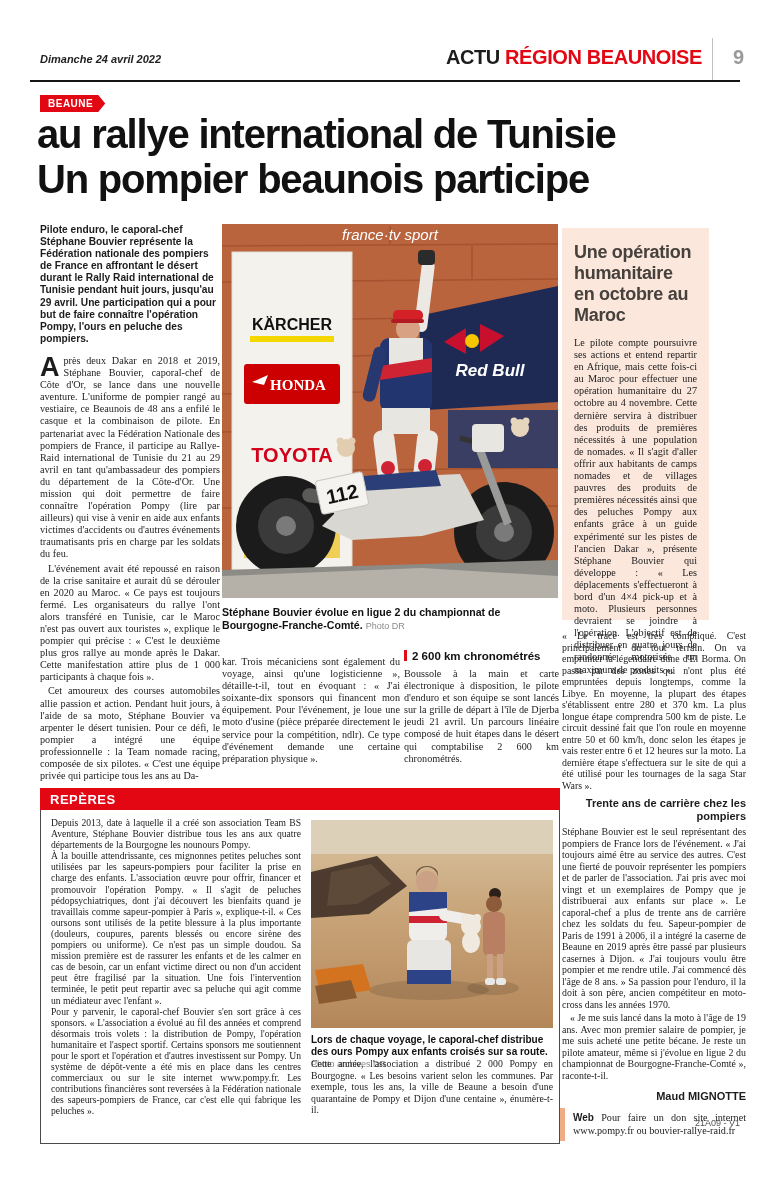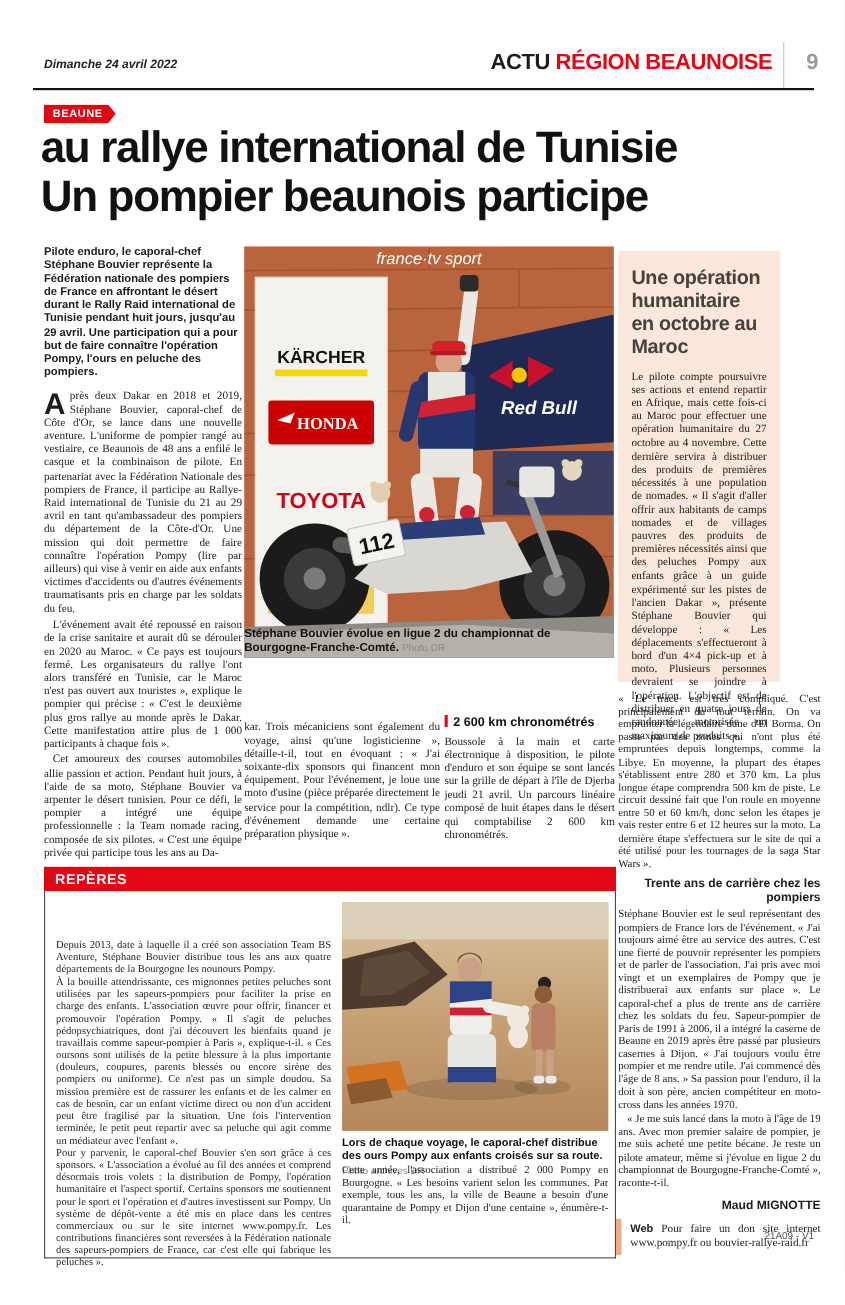--- a/index.html
+++ b/index.html
@@ -41,29 +41,29 @@
   .sub { font-family:"Liberation Sans", sans-serif; font-weight:bold; font-size:11.5px; line-height:13px; text-align:left; margin-bottom:5px; color:#111; }
   .sub .bar { display:inline-block; width:3px; height:11px; background:#e30613; margin-right:5px; vertical-align:-1px; }
   .col4 { left:562px; top:630px; width:184px; height:460px; }
   .col4 p { font-size:9.9px; line-height:11.5px; }
   .subhead2 { font-family:"Liberation Sans", sans-serif; font-weight:bold; font-size:11px; line-height:13px; text-align:right; margin:6px 0 3px 0; }
   
   .sidebar { position:absolute; left:562px; top:228px; width:147px; height:392px; background:#fbe7dc; padding:14px 12px; }
   .sidebar h2 { font-family:"Liberation Sans", sans-serif; font-weight:600; font-size:18px; line-height:21px; color:#46413c; letter-spacing:-0.3px; margin-bottom:11px; }
   .sidebar p { font-size:10.2px; line-height:12.1px; text-align:justify; }
   
-  .photo1 { position:absolute; left:222px; top:224px; width:336px; height:374px; background:#fca5a5; }
+  .photo1 { position:absolute; left:222px; top:224px; width:336px; height:374px; background:#a3a3a3; }
   .caption { position:absolute; font-family:"Liberation Sans", sans-serif; font-weight:bold; font-size:10.6px; line-height:13px; text-align:left; color:#111; }
   .caption .credit { font-weight:normal; font-size:9px; color:#8a8a8a; }
-  .cap1 { left:222px; top:570px; width:336px; }
+  .cap1 { left:222px; top:606px; width:336px; }
   
   .reperes { position:absolute; left:40px; top:788px; width:520px; height:356px; }
   .rep-band { height:22px; background:#e30613; color:#fff; font:bold 13px "Liberation Sans", sans-serif; letter-spacing:.5px; display:flex; align-items:center; padding-left:10px; }
   .rep-body { position:relative; height:334px; border:1px solid #4a4a4a; border-top:none; }
-  .rep-text { position:absolute; left:10px; top:7px; width:250px; height:318px; overflow:hidden; text-align:justify;margin-top:37px; }
+  .rep-text { position:absolute; left:10px; top:7px; width:250px; height:318px; overflow:hidden; text-align:justify; }
   .rep-text p { font-size:9.6px; line-height:11.1px; }
   .rep-photo { position:absolute; left:270px; top:10px; width:242px; height:208px; background:#c8a478; }
   .cap2 { left:270px; top:224px; width:242px; font-size:10px; line-height:12px; }
   .rep-p4 { position:absolute; left:270px; top:248px; width:242px; height:66px; overflow:hidden; text-align:justify; }
   .rep-p4 p { font-size:9.8px; line-height:11.6px; }
   
   .byline { position:absolute; left:562px; top:1090px; width:184px; text-align:right; font:bold 11px "Liberation Sans", sans-serif; }
   .webbox { position:absolute; left:560px; top:1108px; width:186px; border-left:5px solid #efad85; padding:4px 0 4px 8px; font-size:10.2px; line-height:12.6px; text-align:justify; }
   .webbox b { font-family:"Liberation Sans", sans-serif; font-size:10px; }
   .edition { position:absolute; right:28px; top:1118px; font:9px "Liberation Sans", sans-serif; color:#555; }

